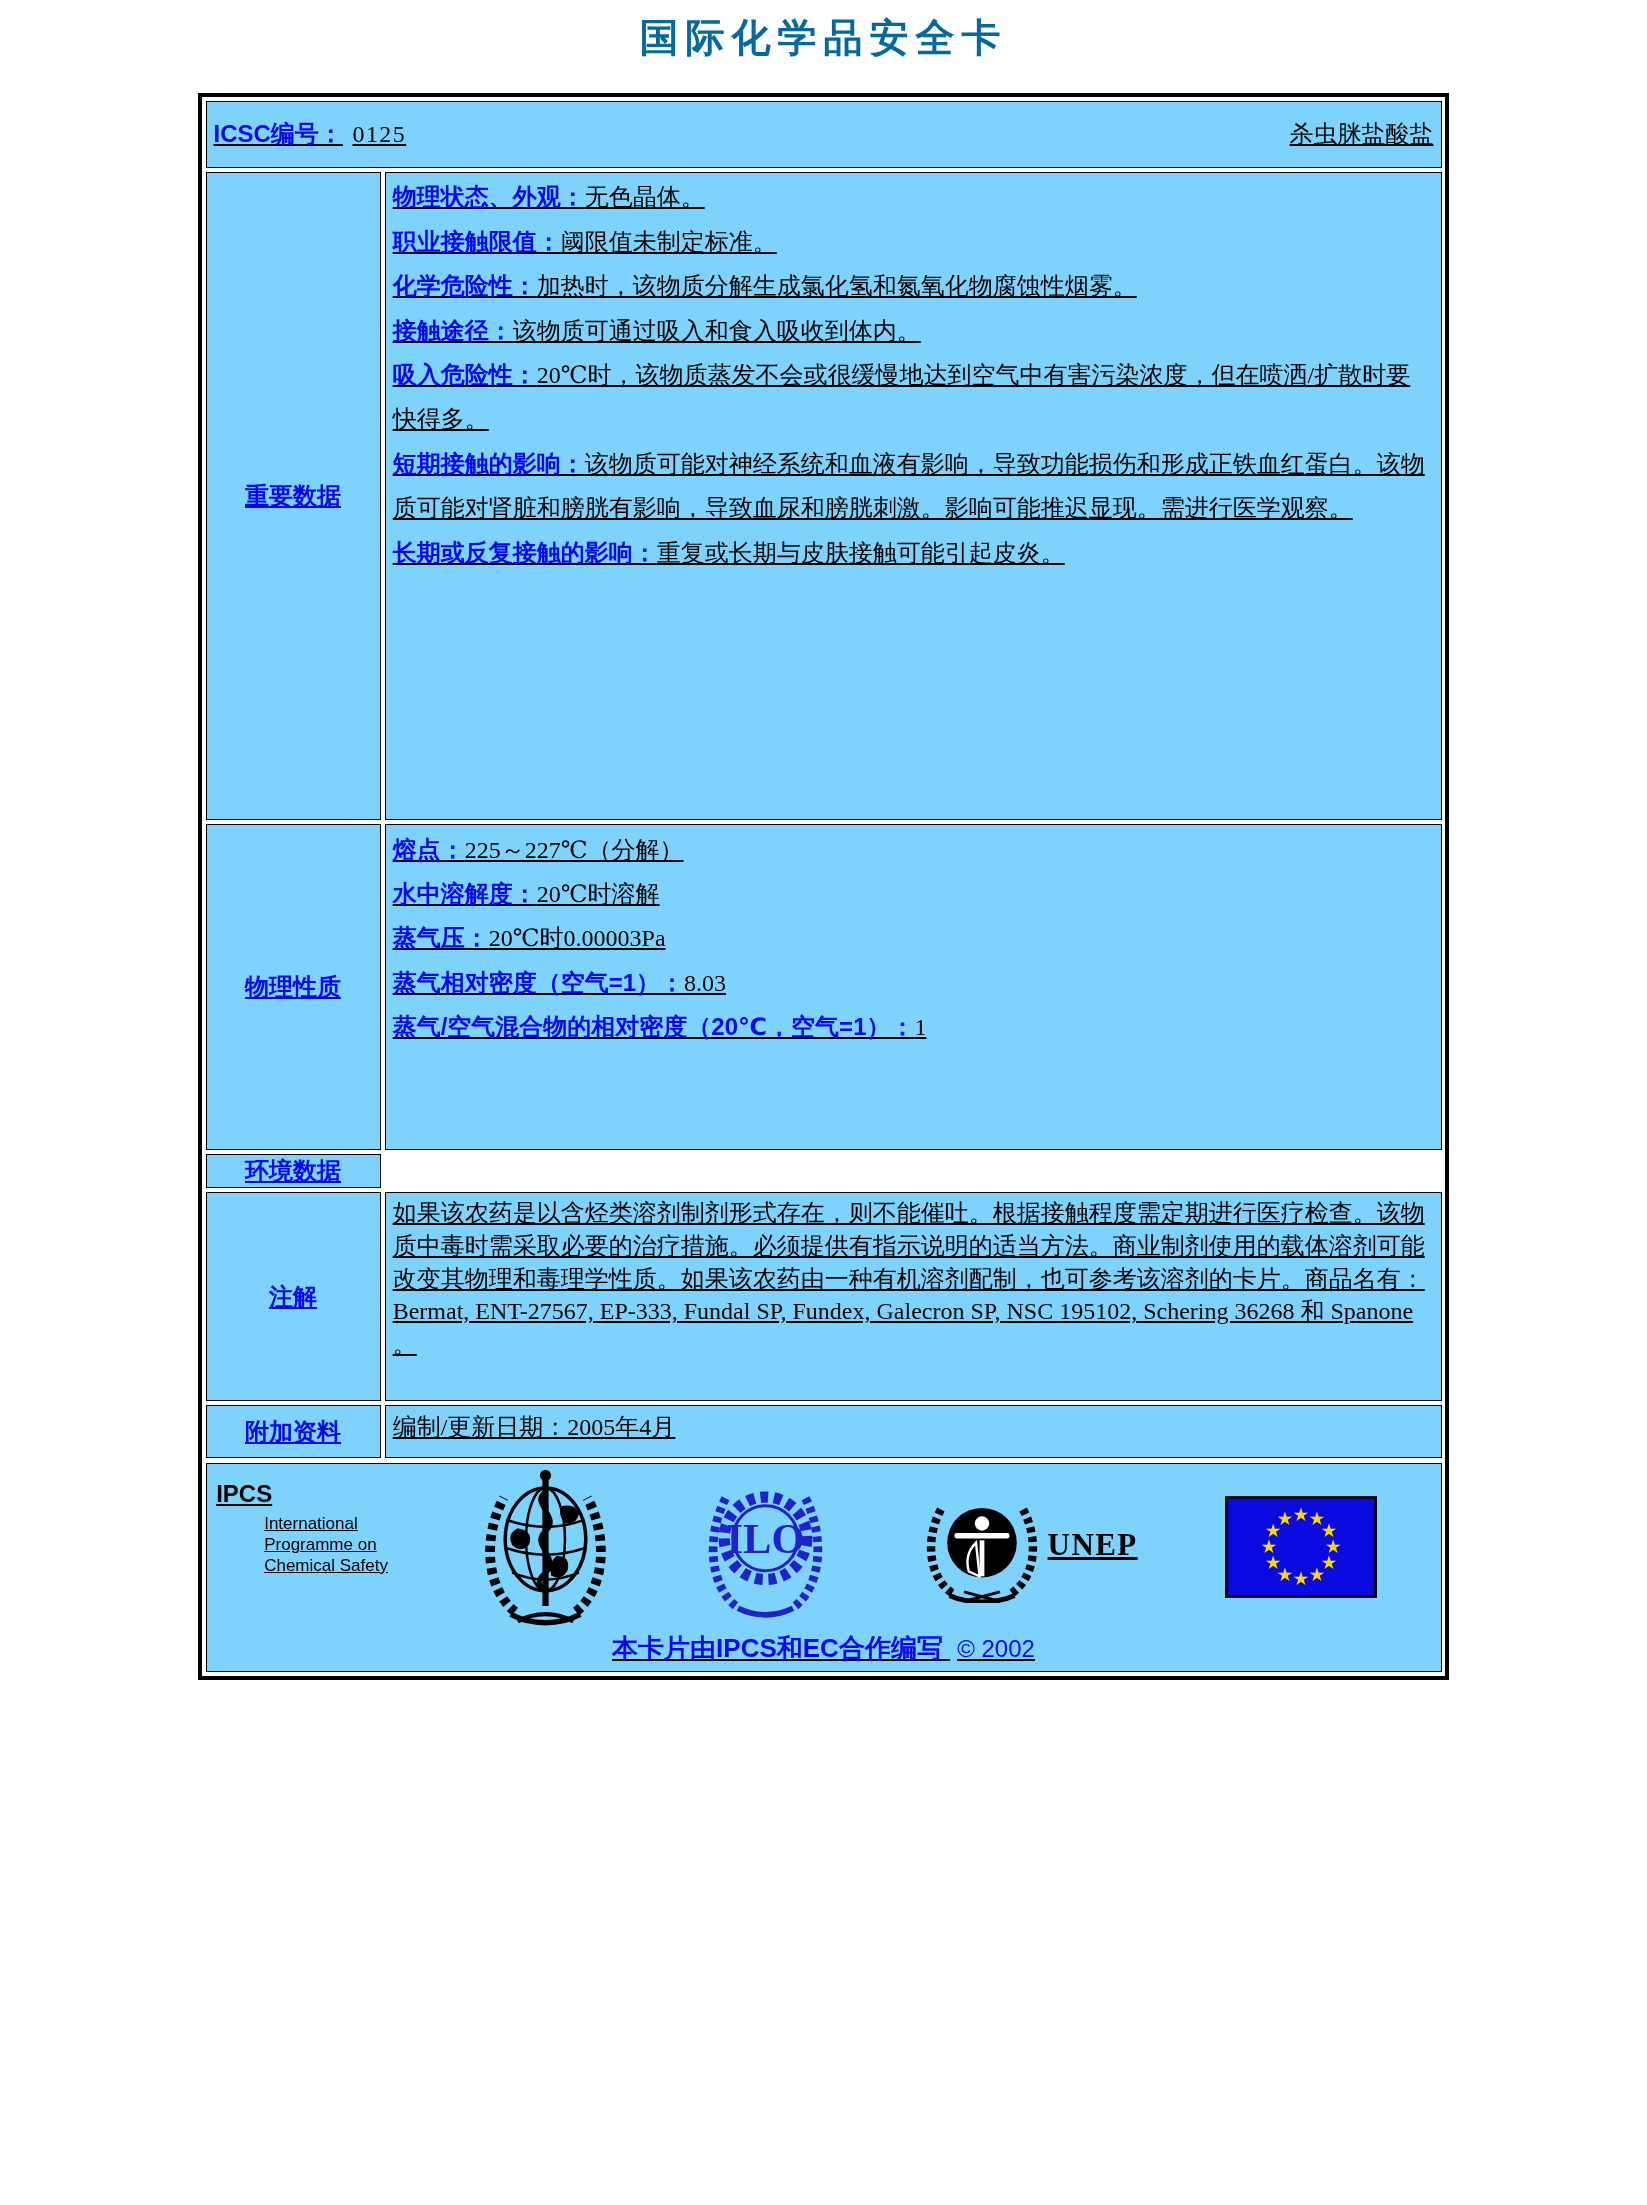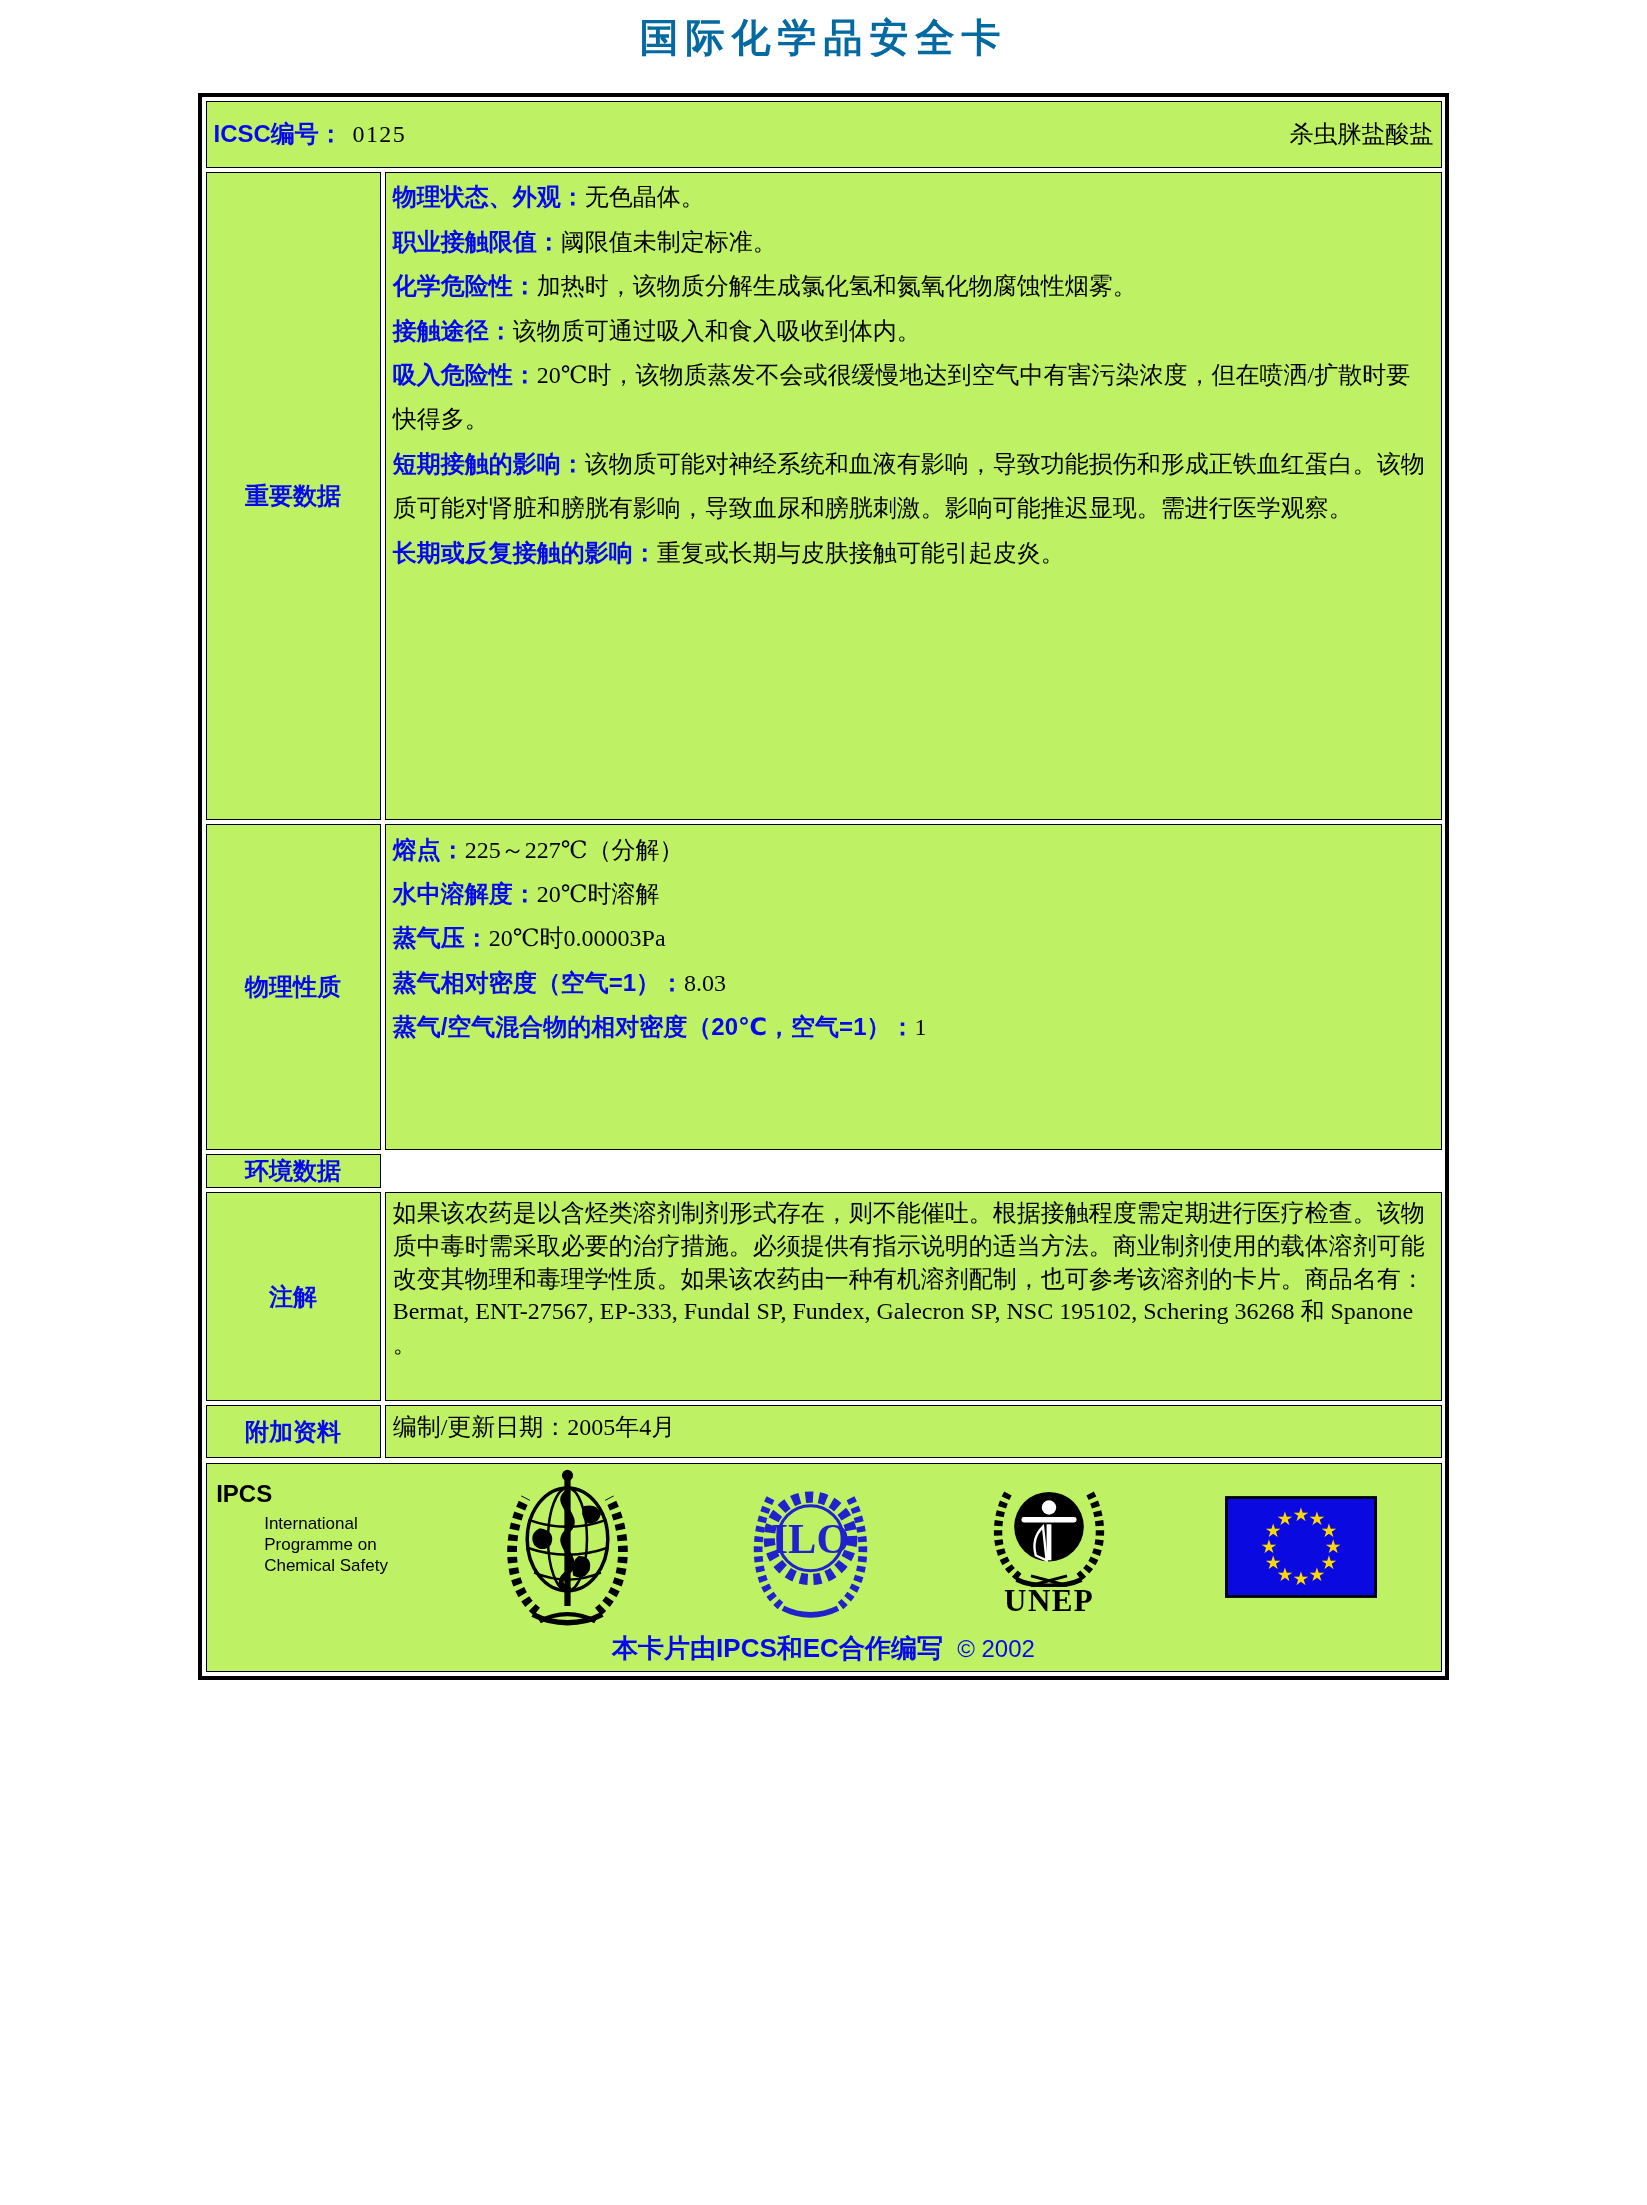--- a/index.html
+++ b/index.html
@@ -13,21 +13,21 @@
     font-size:39px;letter-spacing:7px;
     font-family:"DejaVu Serif","Liberation Serif",serif;
     margin:11px 0 28px 0;
   }
   .card{
     width:1236px;margin:0 auto;border:4.9px solid #000;padding:3.5px;
     background:#fff;
   }
   .row{display:flex;gap:4.2px;margin-top:4.2px;}
   .row:first-child{margin-top:0;}
-  .cell{border:1.4px solid #000;box-sizing:border-box;background:#bef264;}
+  .cell{border:1.4px solid #000;box-sizing:border-box;background:#7dd3fc;text-decoration:underline;}
   .full{flex:1;}
   .label-cell{
     width:175px;flex:0 0 175px;
     display:flex;align-items:center;justify-content:center;
     color:#0808f0;font-family:"Liberation Sans","DejaVu Sans",sans-serif;
     font-weight:bold;font-size:24px;text-align:center;
   }
   .content-cell{flex:1;padding:2.8px 7px;font-size:24px;line-height:1.85;}
   .content-cell.tight{line-height:1.36;padding-top:4.2px;}
   .content-cell p{margin:0;}
@@ -66,21 +66,21 @@
   
   .legal-cell{
     min-height:67px;display:flex;align-items:center;
     padding:0 5.6px;font-size:22px;
   }
   .legal-cell .legal-label{
     color:#000;font-family:"Liberation Sans","DejaVu Sans",sans-serif;
     font-weight:bold;margin-right:4.2px;white-space:nowrap;
   }
   svg{display:block;}
-  .unep-wrap{display:flex;flex-direction:column;align-items:center;}
+  .unep-wrap{display:flex;flex-direction:row;align-items:center;}
 </style>
 </head>
 <body>
 
 <div class="page">
 
   <h1 class="page-title">国际化学品安全卡</h1>
 
   <div class="card">
 

